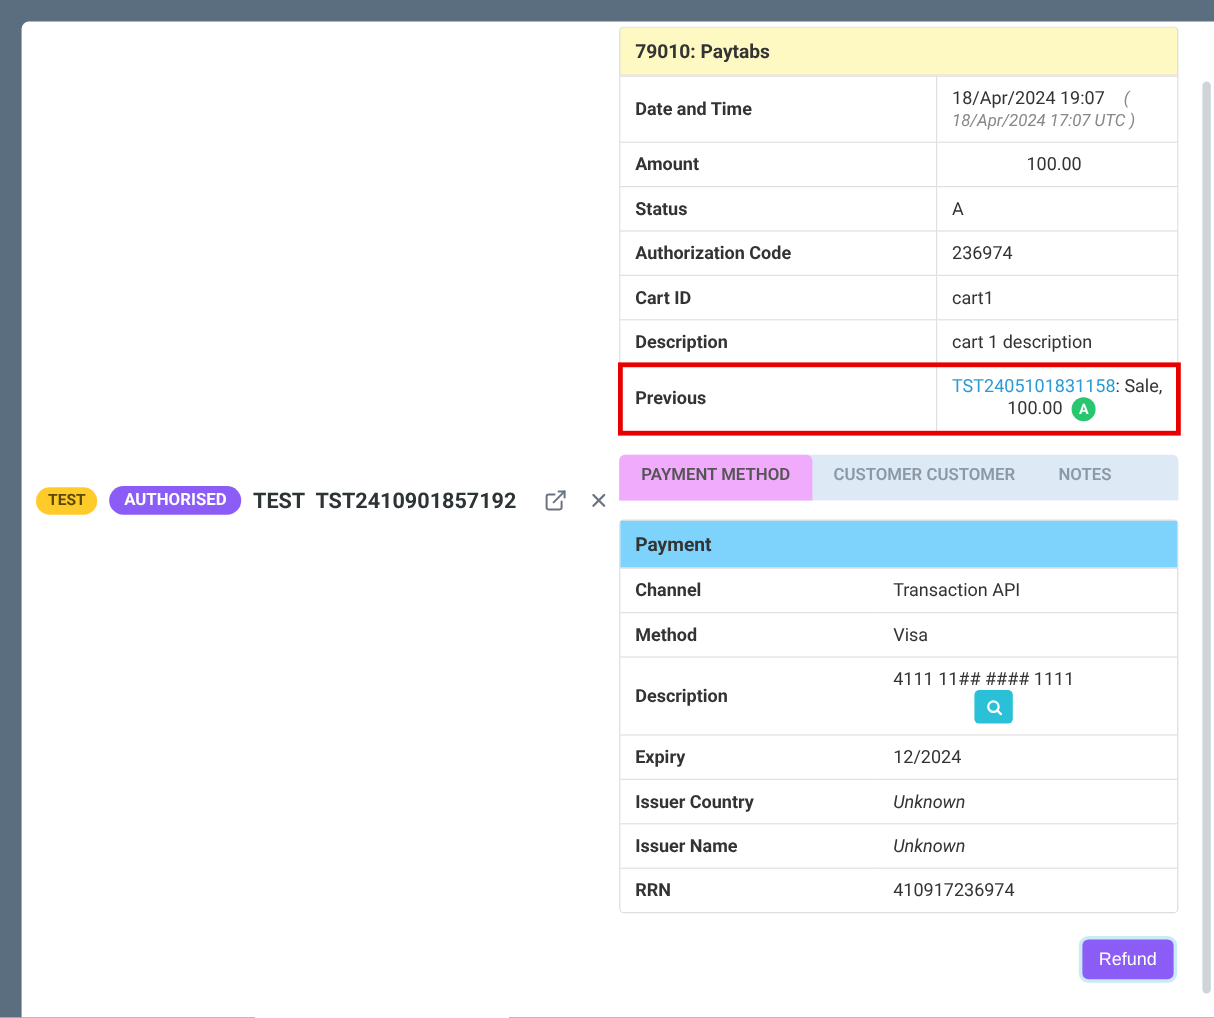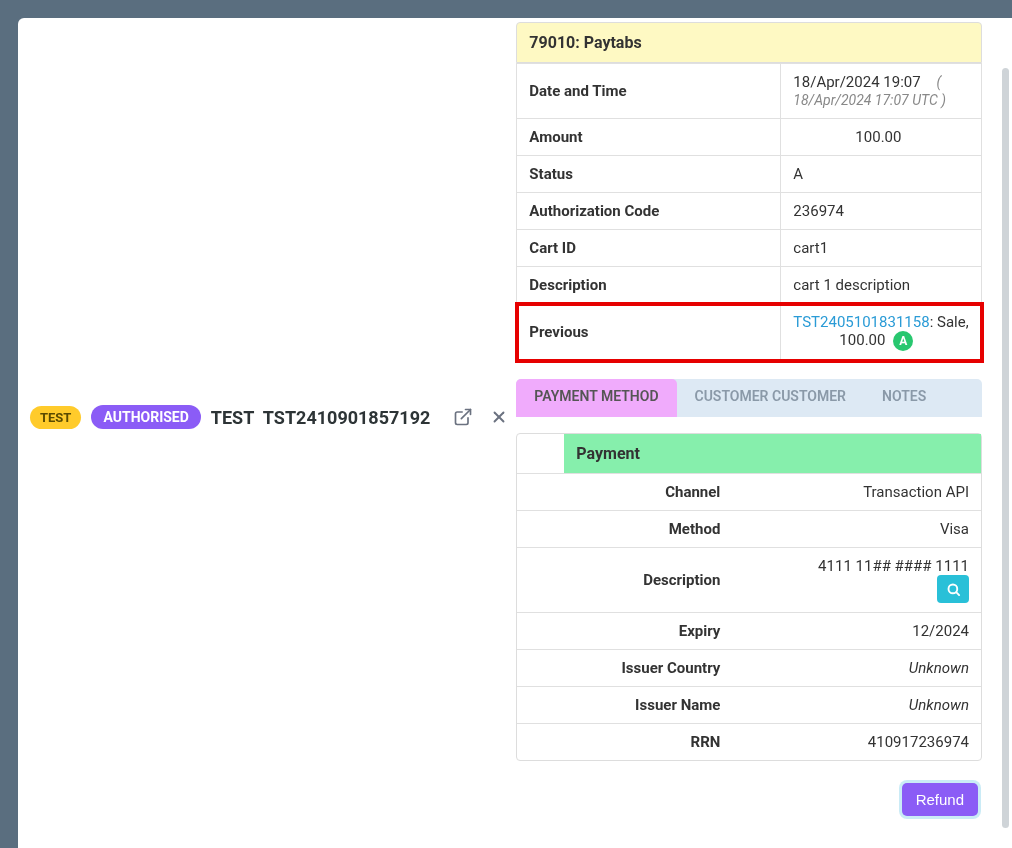--- a/index.html
+++ b/index.html
@@ -142,37 +142,35 @@
     .tab.active {
       background: #f0abfc;
       color: #555;
     }
     .payment-section {
       margin-top: 16px;
       border: 1px solid #ddd;
       border-radius: 4px;
     }
     .payment-header {
-      background: #86efac;
+      background: #7dd3fc;
       padding: 10px 12px;
       font-weight: 700;
       font-size: 16px;
       color: #333;
-      margin-left: 47px;
     }
     .payment-table {
       width: 100%;
       border-collapse: collapse;
     }
     .payment-table td {
       border-top: 1px solid #e0e0e0;
       padding: 9px 12px;
       font-size: 15px;
       color: #333;
-      text-align: right;
     }
     .payment-table td:first-child {
       font-weight: 700;
       width: 215px;
     }
     .italic { font-style: italic; color: #555; }
     .search-btn {
       display: inline-flex;
       align-items: center;
       justify-content: center;

